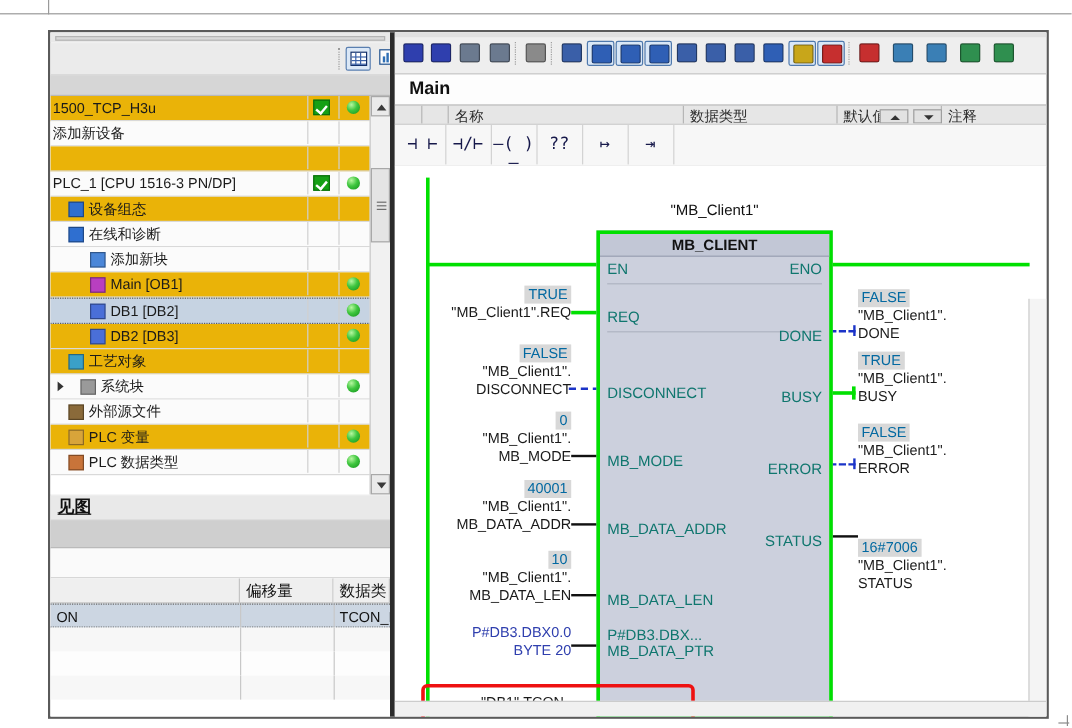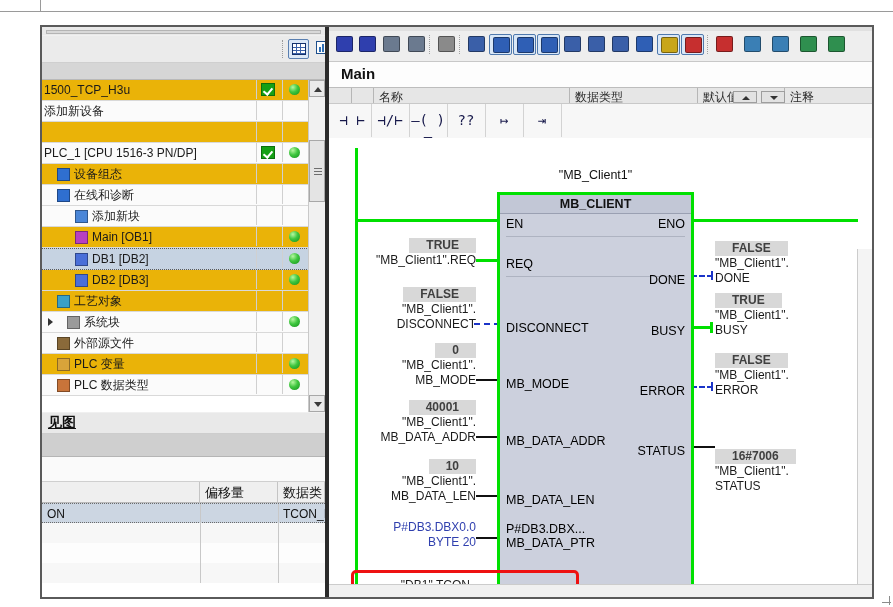--- a/index.html
+++ b/index.html
@@ -119,31 +119,31 @@
   .wire-g{position:absolute;background:#00e000;}
   .wire-gray{position:absolute;background:#b0b0b0;height:2px;}
   .wire-blue{position:absolute;height:0;border-top:2px dashed #1b34c8;}
 
   .fb{
     position:absolute;left:168px;top:54px;width:197px;height:408px;
     background:#ccd0dd;border:3px solid #00e000;box-sizing:border-box;
   }
   .fb-hdr{position:absolute;left:0;top:0;width:191px;height:18px;line-height:18px;text-align:center;
           background:#c2c7d6;border-bottom:1px solid #9aa0b2;font-weight:bold;font-size:12.5px;color:#111;}
-  .pin{position:absolute;font-size:12.5px;color:#000000;}
+  .pin{position:absolute;font-size:12.5px;color:#0f766e;}
   .pin.in{left:6px;}
   .pin.out{right:6px;text-align:left;}
   .pin-line{position:absolute;left:6px;height:1px;background:#aeb3c1;}
 
   .inst-label{position:absolute;text-align:center;font-size:12.5px;color:#111;}
 
   .operand{position:absolute;text-align:right;font-size:12px;color:#1a1a1a;line-height:15px;white-space:nowrap;}
   .operand.blue{color:#2f3fae;}
   .operand.left-out{text-align:left;}
-  .val{display:inline-block;background:#d8d8d8;padding:0 17px;color:#404040;font-weight:bold;}
+  .val{display:inline-block;background:#d8d8d8;padding:0 3px;color:#0369a1;}
 
   .redbox{position:absolute;left:22px;top:432px;width:228px;height:42px;border:3px solid #ee1111;border-radius:5px;box-sizing:border-box;}
 
   .rvscroll{position:absolute;right:0;top:111px;width:14px;height:459px;background:#f4f4f4;border-left:1px solid #cccccc;}
   .rhscroll{position:absolute;left:0;bottom:0;width:543px;height:12px;background:#f0f0f0;border-top:1px solid #cccccc;}
 
   .corner-grip{position:absolute;right:2px;bottom:2px;width:10px;height:10px;}
   .corner-grip:before{content:"";position:absolute;right:0;bottom:2px;width:9px;height:1px;background:#8b8b8b;}
   .corner-grip:after{content:"";position:absolute;right:1px;bottom:0;width:1px;height:9px;background:#8b8b8b;}
 </style>

